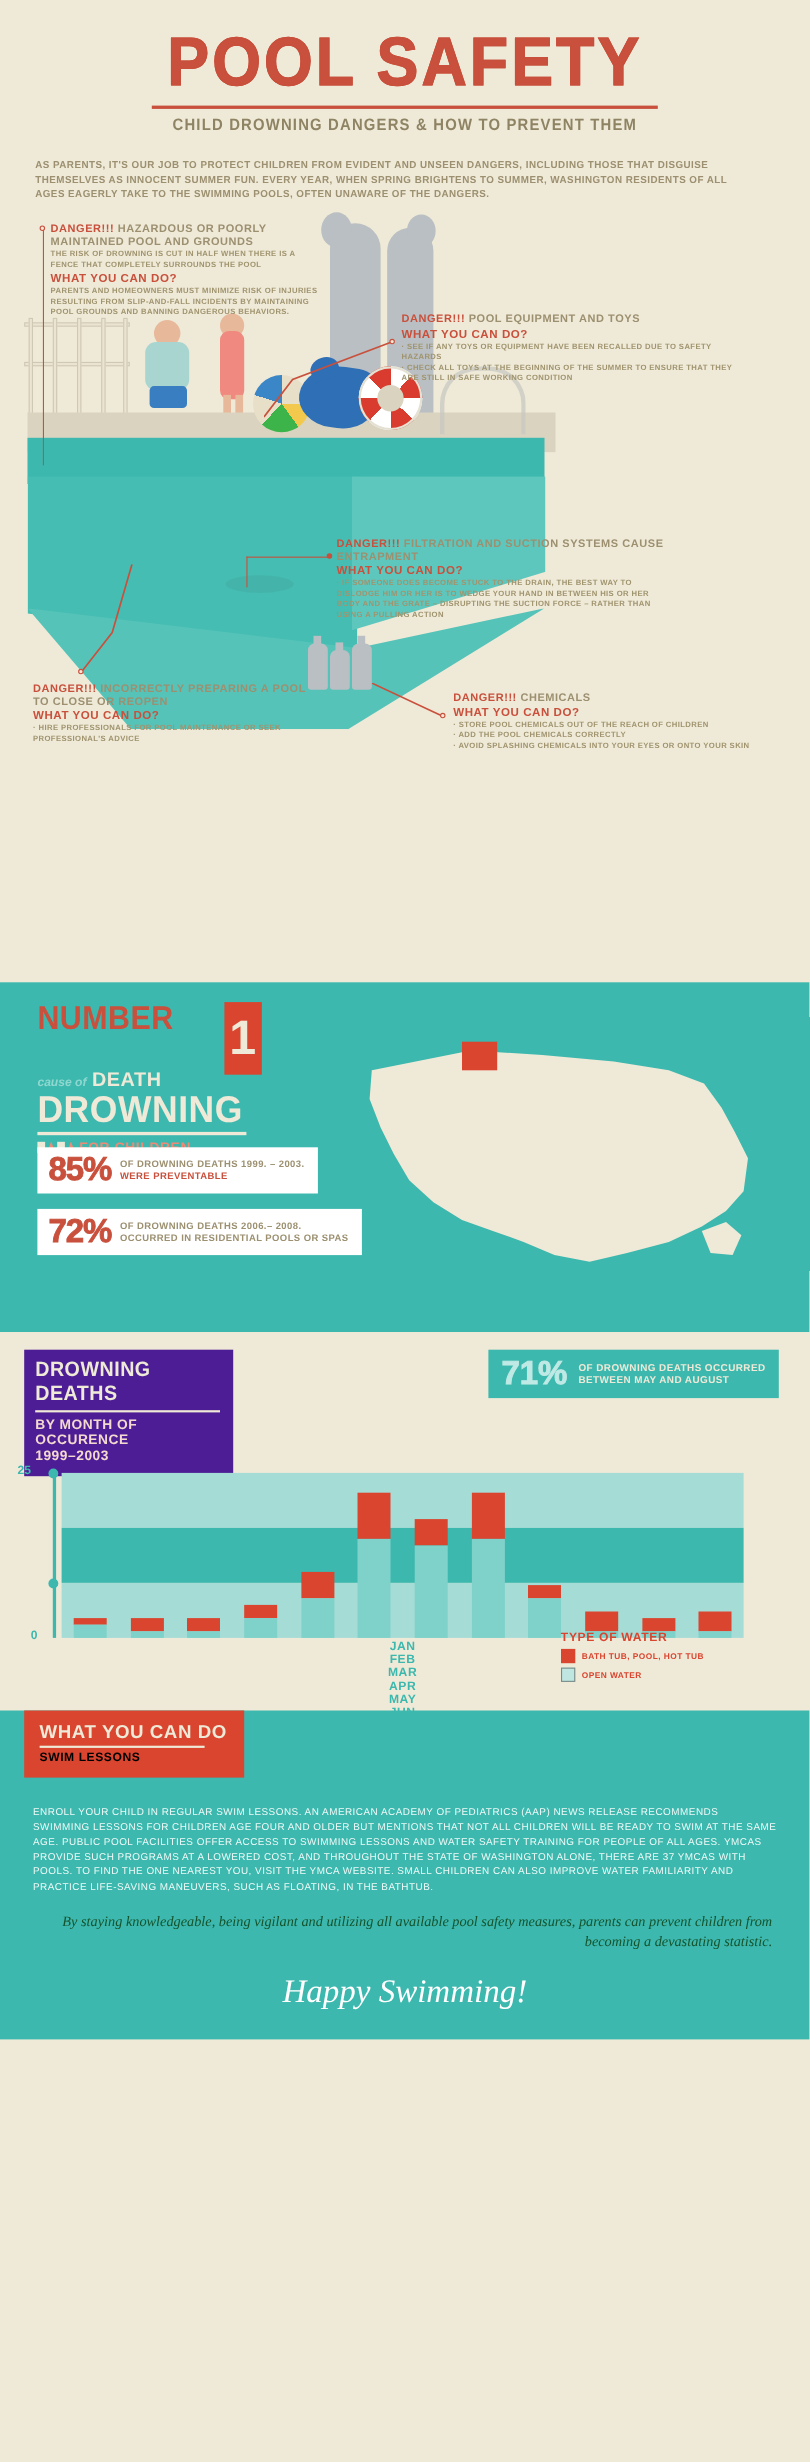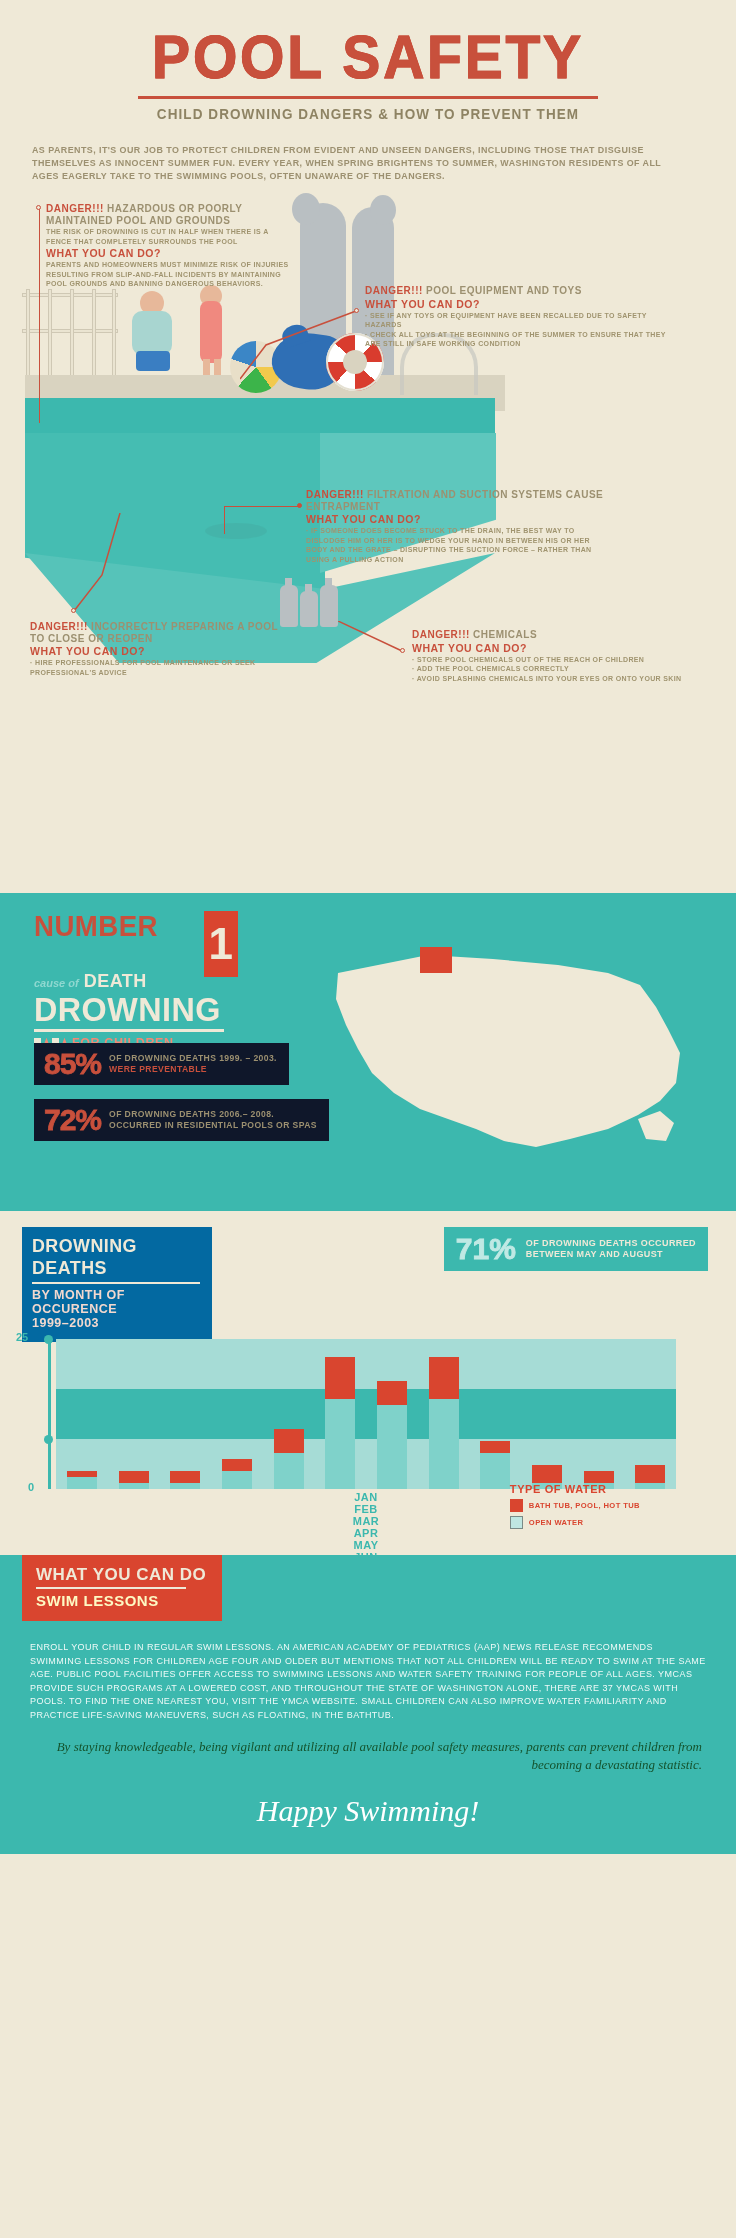--- a/index.html
+++ b/index.html
@@ -111,33 +111,33 @@
   .cause { font-size:11px; color:#8fd8d0; font-style:italic; font-weight:700; }
   .death { font-size:18px; color:#efe9d7; font-weight:700; letter-spacing:.5px; }
   .drowning { font-size:34px; color:#efe9d7; font-weight:700; letter-spacing:.5px; line-height:34px; transform:scaleX(.95); transform-origin:left; }
   .drowning-rule { width:190px; height:2.5px; background:#efe9d7; margin:3px 0 4px 0; }
   .forkids { font-size:12.5px; color:#f08a76; font-weight:700; letter-spacing:.6px; }
   .agerow { font-size:12.5px; color:#f08a76; font-weight:700; letter-spacing:.6px; }
   .icons-kids { display:inline-flex; gap:2px; margin-right:4px; vertical-align:-1px; }
   .icons-kids i { display:block; width:7px; height:10px; background:#efe9d7; }
   .icons-kids i.r { background:#f08a76; clip-path:polygon(50% 0,100% 100%,0 100%); }
 
-  .statbox { position:relative; background:#0f172a; display:flex; align-items:center; gap:8px;
+  .statbox { position:relative; background:#ffffff; display:flex; align-items:center; gap:8px;
     padding:6px 12px 6px 10px; margin:0 0 14px 0; width:fit-content; max-width:300px; }
   .statpct { font-size:30px; font-weight:700; color:#c8503c; letter-spacing:-1px; line-height:30px;
     -webkit-text-stroke:0.8px #c8503c; }
   .stattxt { font-size:8.6px; line-height:11px; letter-spacing:.4px; color:#9c9070; font-weight:700; }
   .stattxt .hl { color:#c8503c; }
 
   .usmap { position:absolute; right:28px; top:40px; width:400px; height:250px; }
   .wa-flag { position:absolute; left:112px; top:14px; width:32px; height:26px; background:#d9452f; }
 
   
   .band-chart { position:relative; width:736px; background:#efe9d7; padding:18px 0 14px 0; }
-  .dd-box { position:absolute; left:22px; top:16px; width:190px; background:#0369a1; color:#efe9d7; padding:8px 10px 12px 10px; }
+  .dd-box { position:absolute; left:22px; top:16px; width:190px; background:#4c1d95; color:#efe9d7; padding:8px 10px 12px 10px; }
   .dd-t1 { font-size:19px; font-weight:700; letter-spacing:.5px; transform:scaleX(.94); transform-origin:left; }
   .dd-rule { width:168px; height:2px; background:#efe9d7; margin:3px 0 4px 0; }
   .dd-t2 { font-size:12.5px; font-weight:700; letter-spacing:.5px; color:#f3d9cf; }
   .dd-t3 { font-size:12.5px; font-weight:700; letter-spacing:.5px; color:#f3d9cf; }
 
   .pct71 { position:absolute; right:28px; top:16px; background:#3cb8ae; display:flex; align-items:center; gap:10px; padding:6px 12px; }
   .pct71 .big { font-size:30px; font-weight:700; color:#bfe9e4; -webkit-text-stroke:.9px #bfe9e4; line-height:32px; }
   .pct71 .small { font-size:9px; line-height:11.5px; color:#efe9d7; font-weight:700; letter-spacing:.4px; }
 
   .chart { position:absolute; left:56px; top:128px; width:640px; height:168px; }
@@ -162,21 +162,21 @@
   .sw { width:13px; height:13px; }
   .sw-red { background:#d9452f; }
   .sw-open { background:#bfe6e1; border:1.4px solid #7a8a86; }
   .legend-l { font-size:7.6px; color:#d9452f; font-weight:700; letter-spacing:.4px; }
 
   
   .band-bottom { position:relative; width:736px; background:#3cb8ae; padding:0 0 26px 0; margin-top:4px; }
   .wycd-box { position:absolute; left:22px; top:0; background:#d9452f; color:#efe9d7; padding:10px 14px 12px 14px; width:200px; }
   .wycd-1 { font-size:17px; font-weight:700; letter-spacing:.5px; }
   .wycd-rule { width:150px; height:2px; background:#efe9d7; margin:2px 0 3px 0; }
-  .wycd-2 { font-size:15px; font-weight:700; letter-spacing:.5px; color:#fef9c3; }
+  .wycd-2 { font-size:11px; font-weight:700; letter-spacing:.5px; color:#000000; }
   .bodytxt { padding:86px 30px 0 30px; font-size:9px; line-height:13.5px; letter-spacing:.45px; color:#effaf8; font-weight:400; }
   .script1 { text-align:right; padding:16px 34px 0 34px; font-size:13px; color:#14532d; font-style:italic; line-height:18px; font-family:"Liberation Serif", serif; }
   .happy { text-align:center; margin-top:20px; font-size:30px; color:#ffffff; font-style:italic; font-family:"Liberation Serif", serif; }
 </style>
 </head>
 <body>
 
 <div class="page">
 
   <div class="header">

